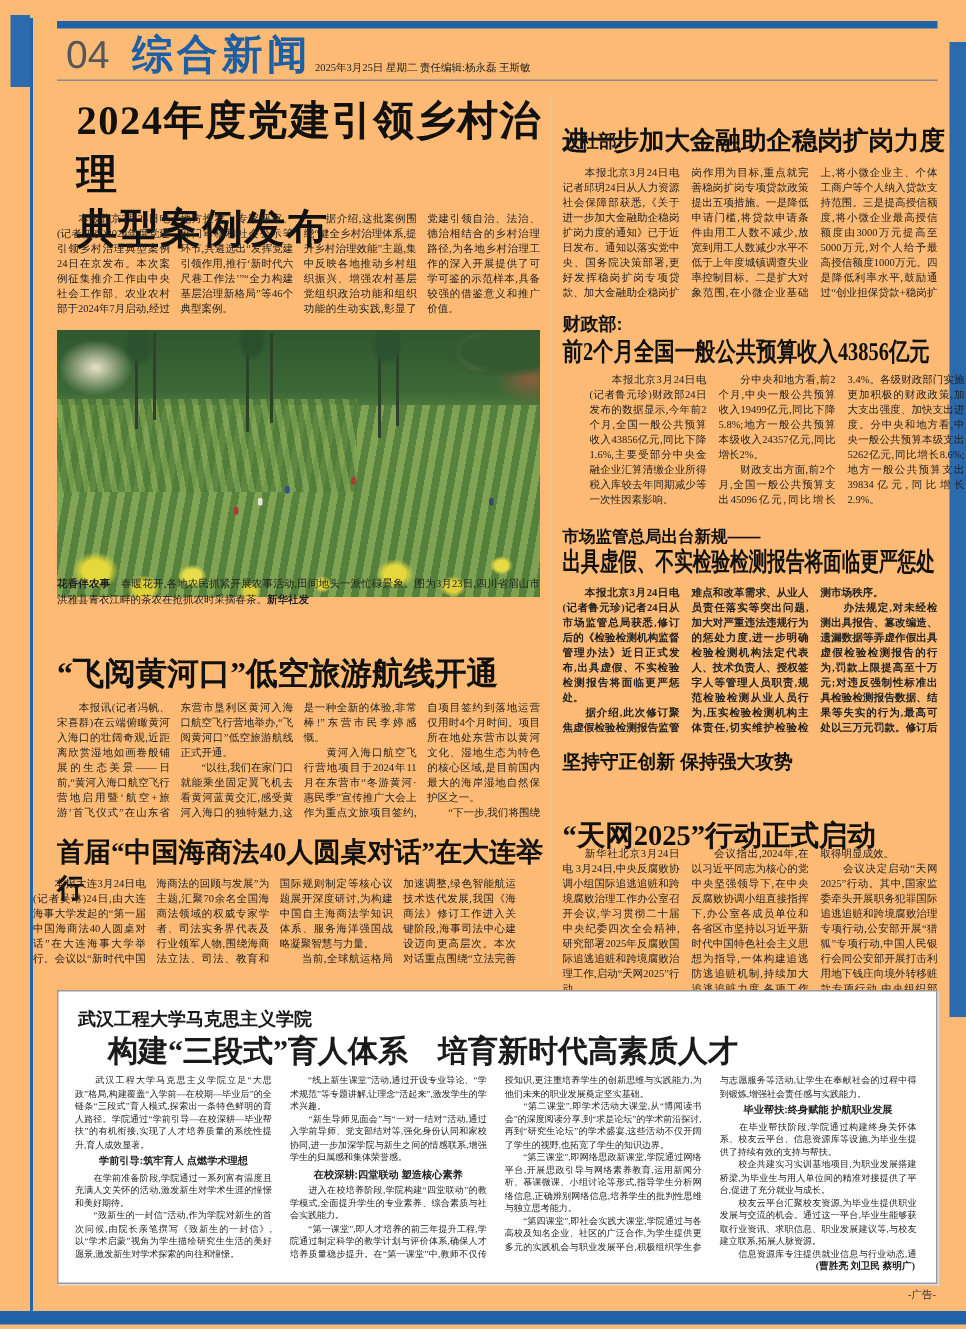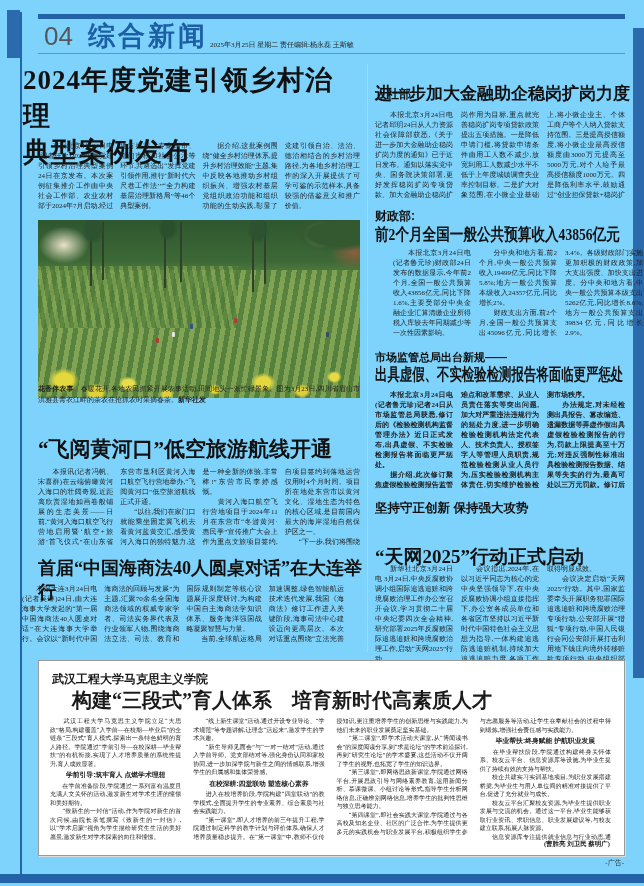--- a/index.html
+++ b/index.html
@@ -1,18 +1,18 @@
 <!DOCTYPE html>
 <html><head>
 <meta charset="utf-8">
 <style>
   html,body { margin:0; padding:0; background:#ffffff; }
   .page {
     position:relative; width:644px; height:886px; overflow:hidden;
-    background:#7dd3fc; font-family:"Liberation Serif", serif; color:#1a1a1a;
+    background:#fdba74; font-family:"Liberation Serif", serif; color:#1a1a1a;
     -webkit-text-size-adjust:none;
   }
   
   .strip-left-top { position:absolute; left:7px; top:10px; width:13px; height:48px; background:#2b6aad; }
   .vline-left     { position:absolute; left:20px; top:12px; width:2px; height:862px; background:#1f66ad; }
   .strip-right    { position:absolute; right:0; top:28px; width:11px; height:650px; background:#2b6aad; }
   .bar-bottom     { position:absolute; left:0; top:874px; width:644px; height:9px; background:#2263a7; }
   
   .head-rule      { position:absolute; left:38px; top:14px; width:587px; height:5px; background:#2263a7; }
   .page-num       { position:absolute; left:44px; top:21px; font-size:26px; color:#55575a; font-family:"Liberation Sans", sans-serif; }
@@ -22,21 +22,21 @@
   .head-underline { position:absolute; left:38px; top:53px; width:587px; height:1px; background:#8a8a8a; }
   .vdiv           { position:absolute; left:367px; top:64px; width:1px; height:588px; background:#cccccc; }
   
   .bodytext { font-size:7px; line-height:10px; text-align:justify; white-space:pre-line; overflow:hidden; color:#222; position:absolute; }
   .cols4 { columns:4; column-gap:7px; column-fill:auto; }
   .cols3 { columns:3; column-gap:8px; column-fill:auto; }
   .kicker { position:absolute; font-family:"Liberation Sans", sans-serif; font-weight:bold; color:#111; }
   .headline { position:absolute; font-weight:bold; color:#111; }
   .nowrap { white-space:nowrap; transform-origin:left center; }
   
-  .lead-title { left:23px; top:62px; width:324px; font-size:27px; line-height:36px; letter-spacing:1px; }
+  .lead-title { left:51px; top:62px; width:324px; font-size:27px; line-height:36px; letter-spacing:1px; }
   .lead-body  { left:38px; top:141px; width:322px; height:74px; }
   .photo { position:absolute; left:38px; top:220px; width:322px; height:178px; overflow:hidden;
            background:linear-gradient(170deg,#8aa95c 0%,#74994c 40%,#5f8a42 70%,#4f7c39 100%); }
   .ph-top { position:absolute; left:0; top:0; width:100%; height:74px;
     background:
       radial-gradient(40px 30px at 8% 34%,  #e9e2c8 0%, rgba(233,226,200,0) 62%),
       radial-gradient(30px 22px at 88% 20%, #f0ead6 0%, rgba(240,234,214,0) 62%),
       radial-gradient(36px 26px at 98% 44%, #8a5f3e 0%, rgba(138,95,62,0) 66%),
       linear-gradient(180deg,#2f5730 0%, #3c6836 55%, rgba(60,104,54,0) 100%); }
   .ph-rows { position:absolute; left:0; top:50px; width:100%; height:128px;

